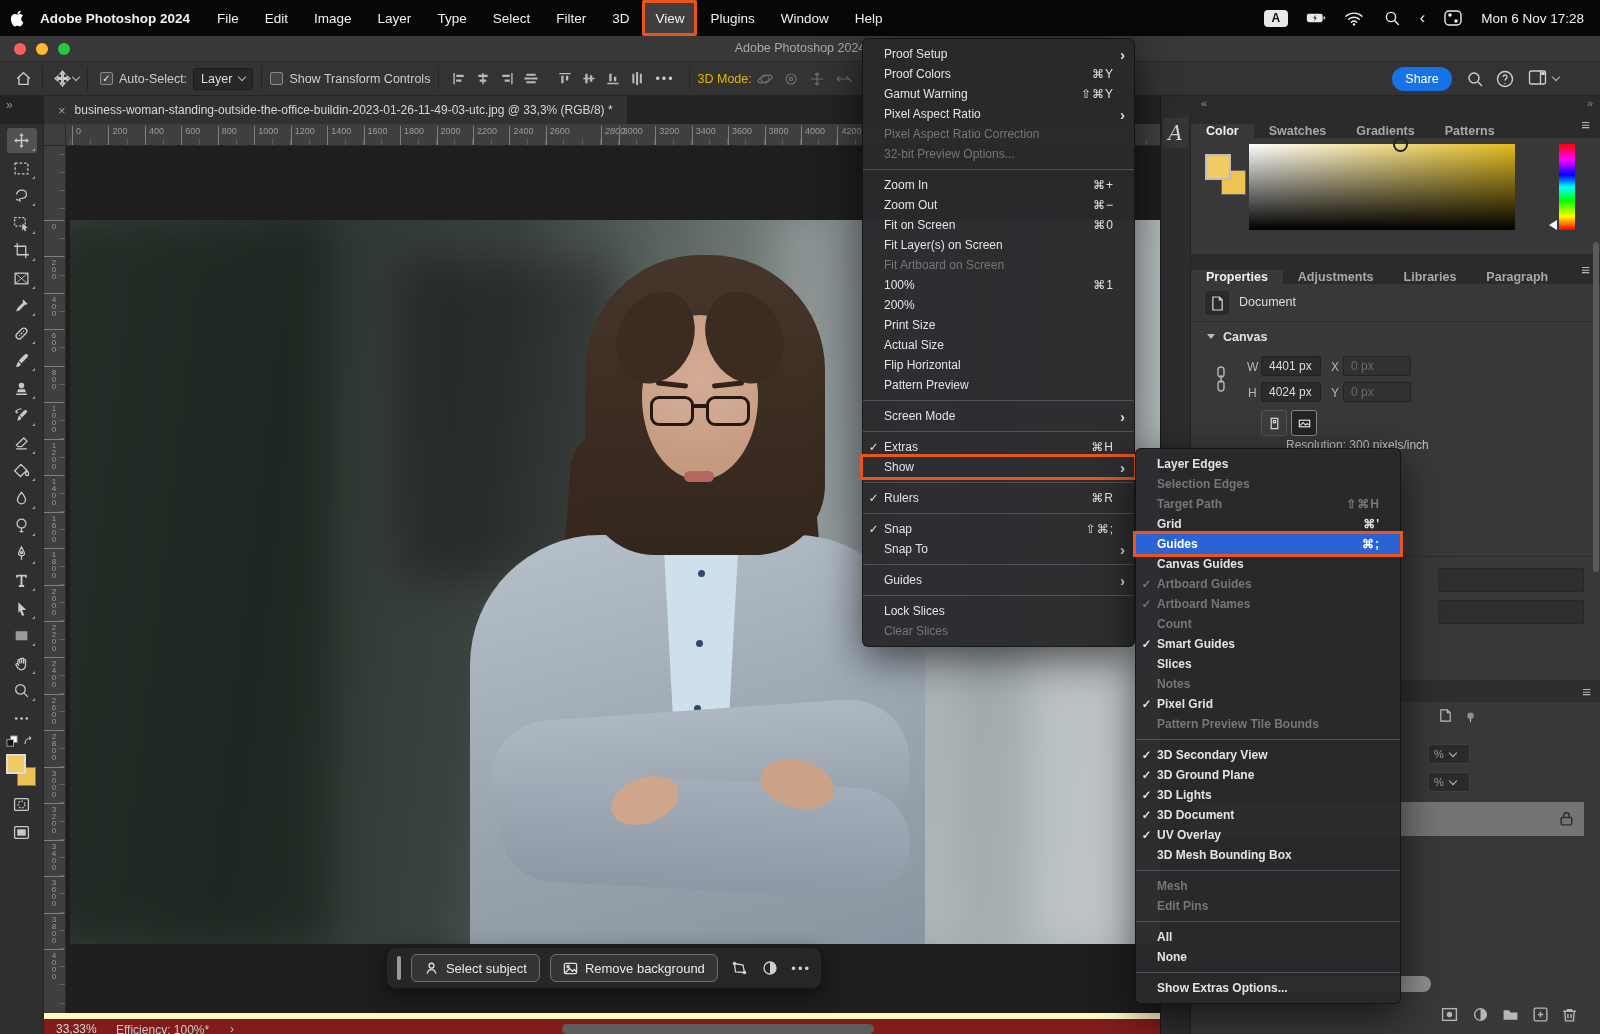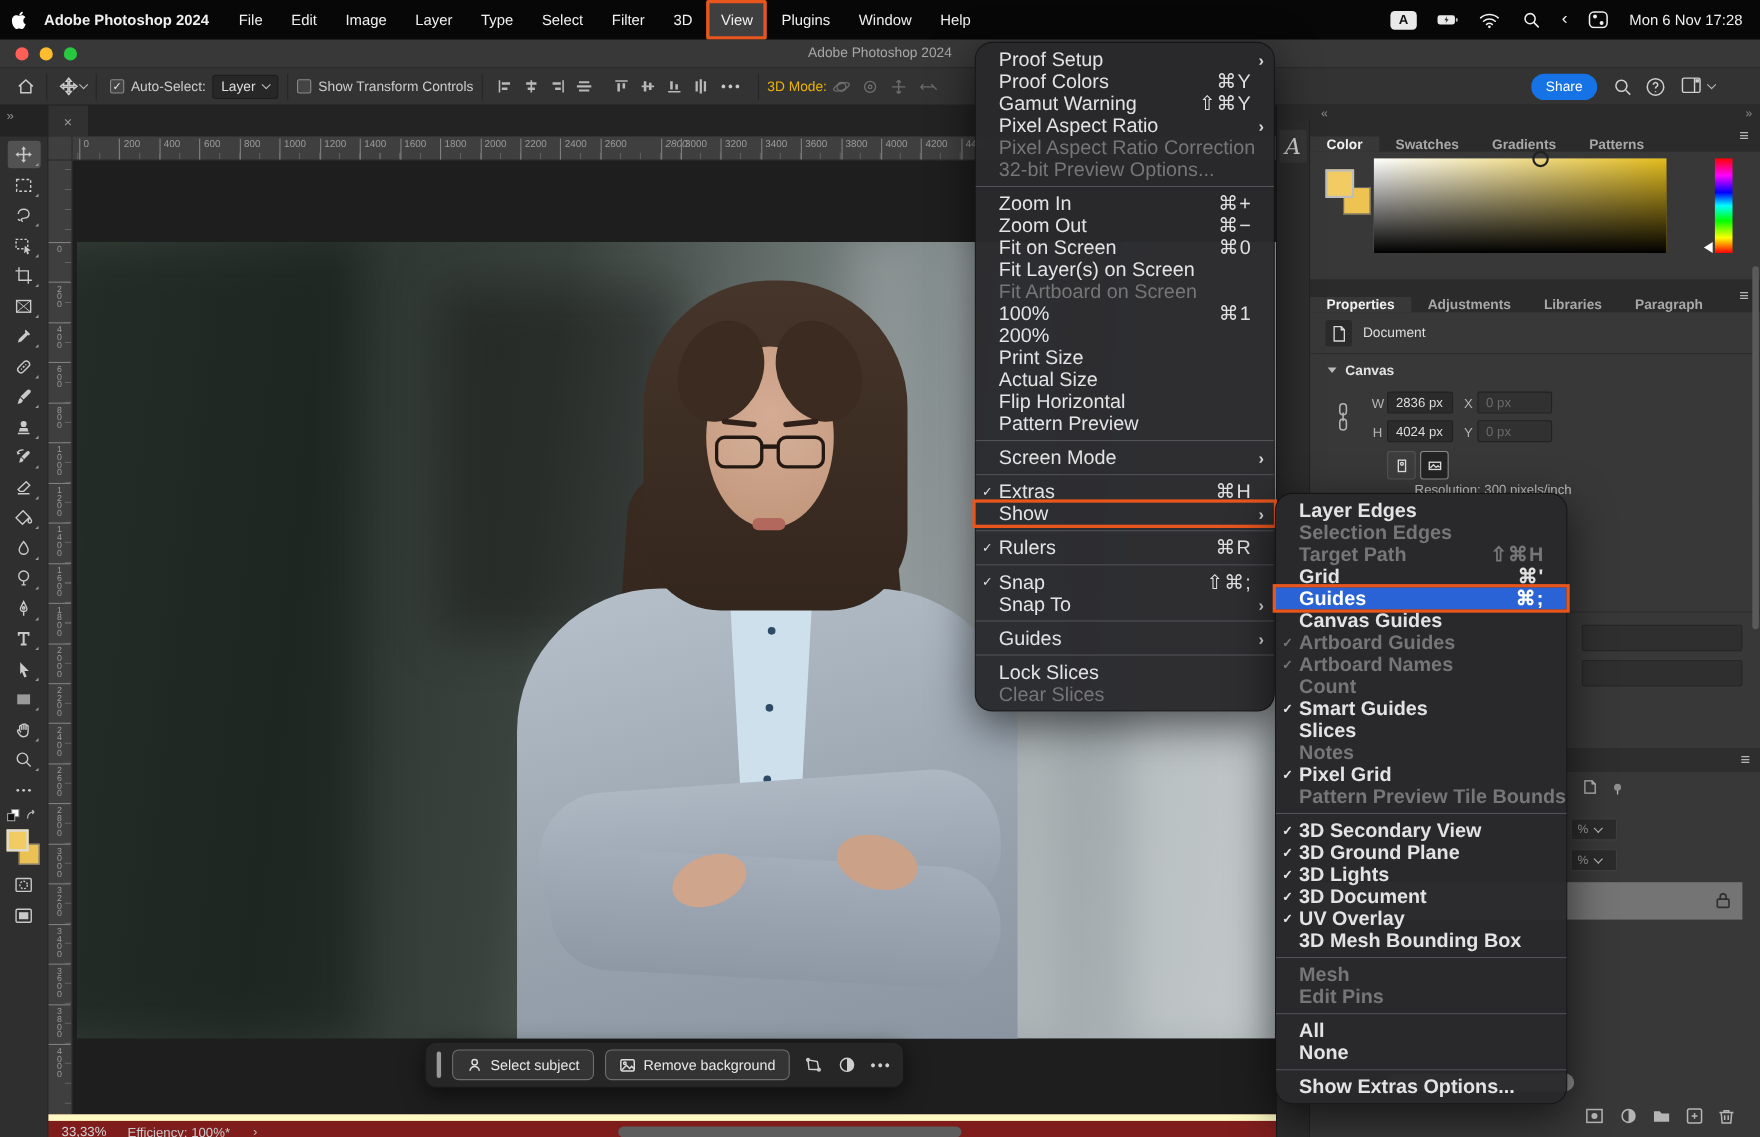--- a/index.html
+++ b/index.html
@@ -166,21 +166,21 @@
            border-radius:2px;color:#9a9a9a;font-size:11px;display:flex;align-items:center;gap:6px;padding:0 5px;}
   #sel-layer{position:absolute;left:30px;top:706px;width:393px;height:34px;background:#747474;}
   #sel-lock{position:absolute;left:398px;top:714px;}
   #sel-lock svg{width:15px;height:17px;stroke:#2e2e2e;fill:none;stroke-width:1.4;}
   #p-hscroll{position:absolute;left:100px;top:880px;width:170px;height:16px;border-radius:8px;background:#8f8f8f;}
   .lp-ic{position:absolute;top:910px;}
   .lp-ic svg{width:17px;height:17px;stroke:#b5b5b5;fill:none;stroke-width:1.3;}
 
   
   .menu{position:absolute;background:rgba(41,41,44,.97);border:1px solid rgba(0,0,0,.5);
-        border-radius:16px;box-shadow:0 12px 40px rgba(0,0,0,.6);padding:5px 0;font-size:18px;color:#e3e3e3;margin-left:24px;}
+        border-radius:6px;box-shadow:0 12px 40px rgba(0,0,0,.6);padding:5px 0;font-size:12px;color:#e3e3e3;}
   #view-menu{left:862px;top:38px;width:273px;z-index:60;}
   #show-submenu{left:1135px;top:448px;width:266px;z-index:61;font-weight:bold;}
   .mi{display:flex;align-items:center;height:20px;padding-right:9px;white-space:nowrap;}
   .mi .chk{width:21px;text-align:center;font-size:11.5px;flex:none;}
   .mi.checked .chk::before{content:"✓";}
   .mi .lbl{flex:1;}
   .mi .sc{margin-left:16px;color:#e0e0e0;letter-spacing:1px;}
   .mi .arr{width:11px;text-align:right;font-weight:bold;color:#d9d9d9;}
   .mi.submenu .arr::before{content:"›";font-size:15px;}
   .mi.disabled,.mi.disabled .sc,.mi.disabled .arr{color:#767676;}
@@ -367,20 +367,21 @@
           <rect x="12.8" y="2" width="3.4" height="3" fill="#cfcfcf" stroke="none"></rect>
         </svg>
       <span class="chevd"></span>
     </span>
   </div>
 
   <div id="tabbar">
     <span class="tab-exp">»</span>
     <div id="doc-tab">
       <span class="x">×</span>
+      <span class="t">business-woman-standing-outside-the-office-buildin-2023-01-26-11-49-03-utc.jpg @ 33,3% (RGB/8) *</span>
     </div>
   </div>
 
   <div id="toolbar">
     <div class="tool sel flyout">
         <svg class="ti" viewBox="0 0 16 16">
           <path class="f" d="M8 1l2.1 2.6H8.7v3.7h3.7V5.9L15 8l-2.6 2.1V8.7H8.7v3.7h1.4L8 15l-2.1-2.6h1.4V8.7H3.6v1.4L1 8l2.6-2.1v1.4h3.7V3.6H5.9z"></path>
         </svg>
       </div>
     <div class="tool flyout">
@@ -777,21 +778,21 @@
       </div>
       <span id="link-ic">
         <svg viewBox="0 0 12 26" style="width:12px;height:26px;stroke:#b5b5b5;fill:none;stroke-width:1.4;">
             <rect x="3" y="1" width="6" height="10" rx="3"></rect>
             <rect x="3" y="15" width="6" height="10" rx="3"></rect>
             <path d="M6 9v8"></path>
           </svg>
       </span>
       <span class="fld-l" style="left:56px;top:38px;">W</span>
       <div class="fld" style="left:70px;top:34px;width:60px;">
-          <span>2836 px</span>
+          <span>4401 px</span>
         </div>
       <span class="fld-l" style="left:140px;top:38px;">X</span>
       <div class="fld dim" style="left:152px;top:34px;width:68px;">
           <span>0 px</span>
         </div>
       <span class="fld-l" style="left:57px;top:64px;">H</span>
       <div class="fld" style="left:70px;top:60px;width:60px;">
           <span>4024 px</span>
         </div>
       <span class="fld-l" style="left:140px;top:64px;">Y</span>

